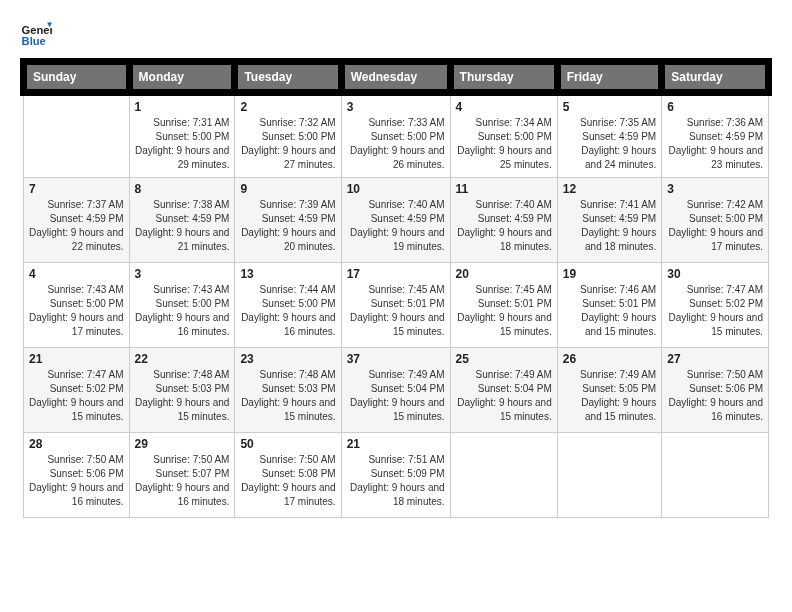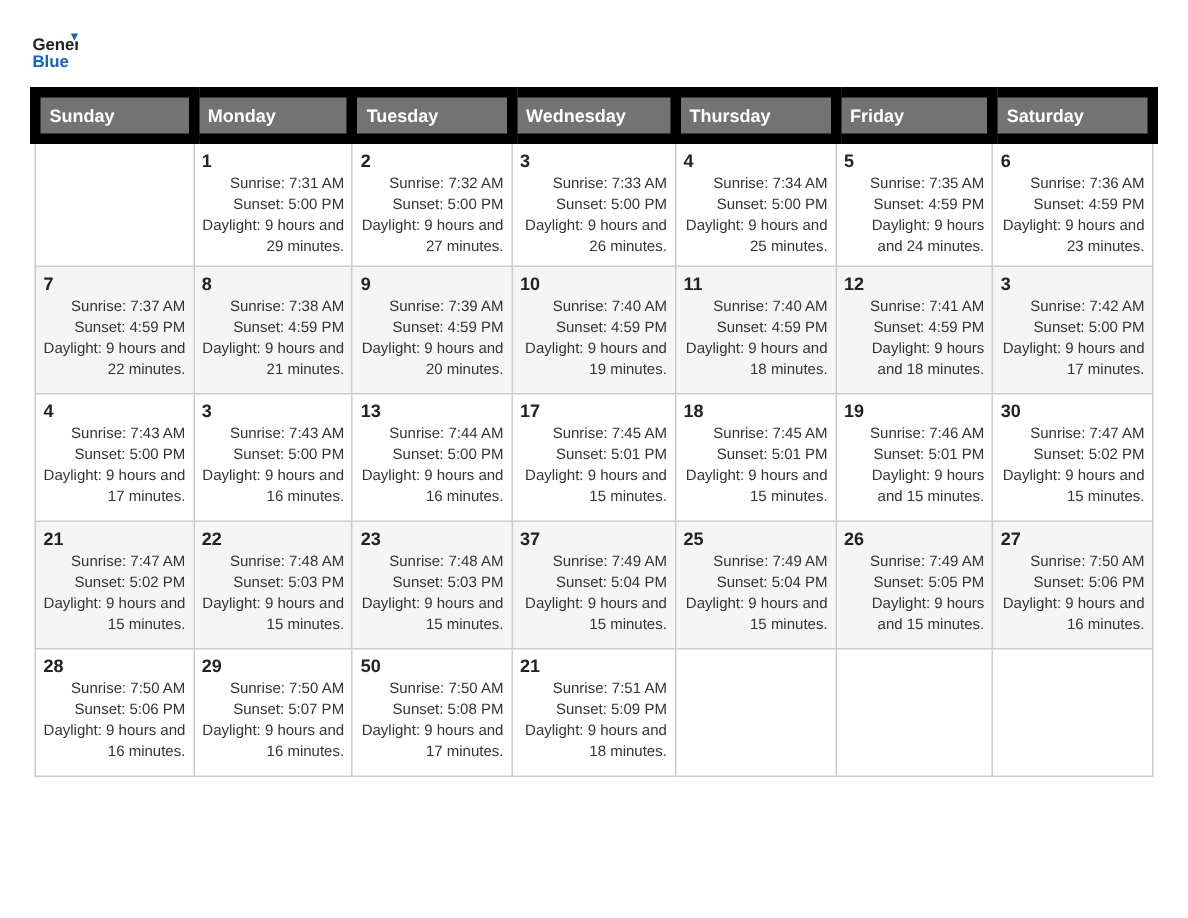--- a/index.html
+++ b/index.html
@@ -182,21 +182,21 @@
           </td>
           <td>
             <div class="day-number">13</div>
             <div class="day-info">Sunrise: 7:44 AM<br>Sunset: 5:00 PM<br>Daylight: 9 hours and 16 minutes.</div>
           </td>
           <td>
             <div class="day-number">17</div>
             <div class="day-info">Sunrise: 7:45 AM<br>Sunset: 5:01 PM<br>Daylight: 9 hours and 15 minutes.</div>
           </td>
           <td>
-            <div class="day-number">18</div>
+            <div class="day-number">20</div>
             <div class="day-info">Sunrise: 7:45 AM<br>Sunset: 5:01 PM<br>Daylight: 9 hours and 15 minutes.</div>
           </td>
           <td>
             <div class="day-number">19</div>
             <div class="day-info">Sunrise: 7:46 AM<br>Sunset: 5:01 PM<br>Daylight: 9 hours and 15 minutes.</div>
           </td>
           <td>
             <div class="day-number">30</div>
             <div class="day-info">Sunrise: 7:47 AM<br>Sunset: 5:02 PM<br>Daylight: 9 hours and 15 minutes.</div>
           </td>

